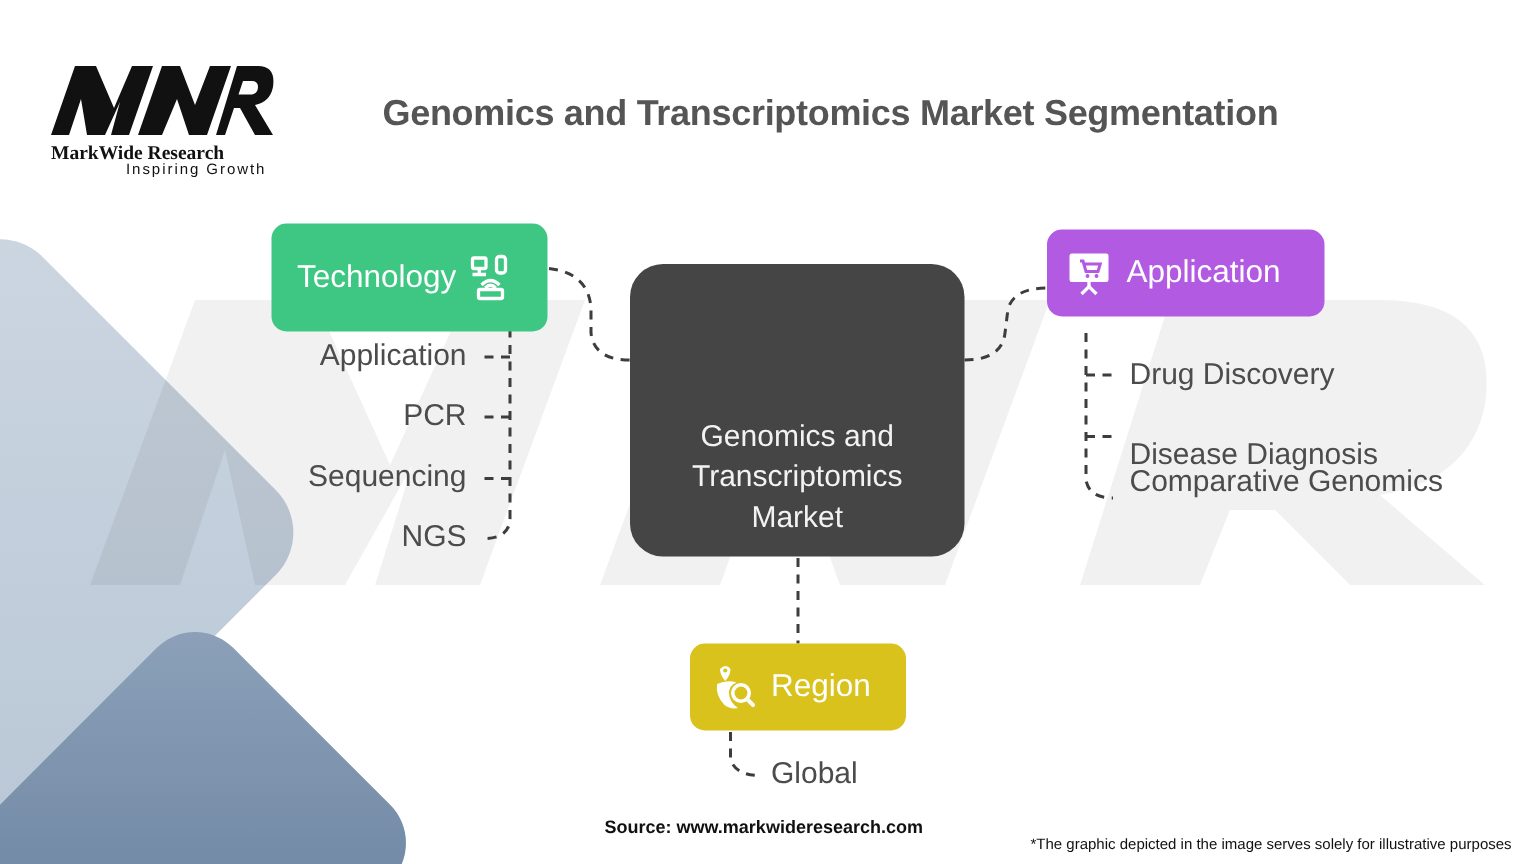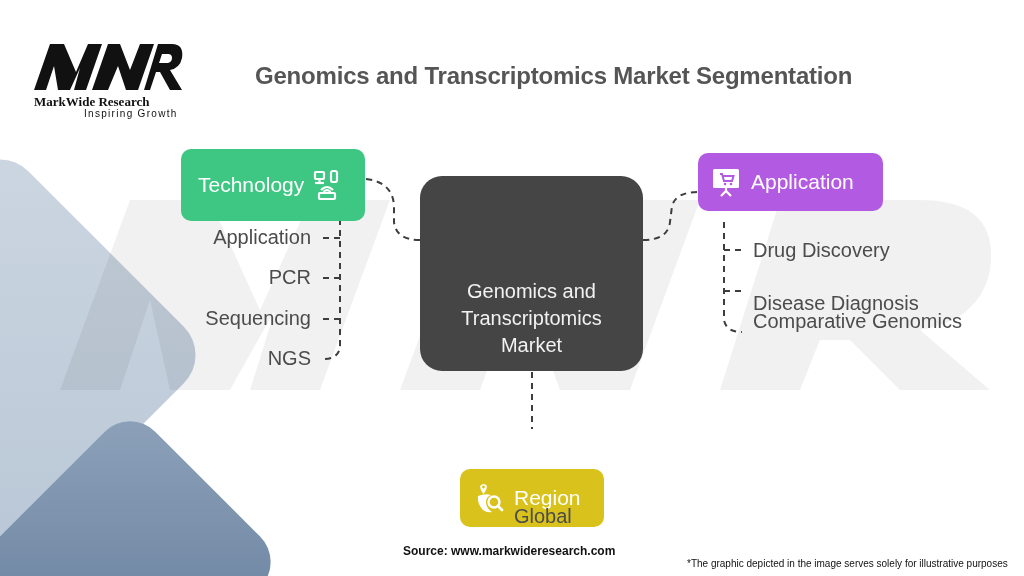--- a/index.html
+++ b/index.html
@@ -32,21 +32,21 @@
     position: absolute; left: 420px; top: 176px; width: 223px; height: 195px;
     background: #454545; border-radius: 22px;
     display: flex; align-items: center; justify-content: center; text-align: center;
     padding-top: 90px;
   }
   .center-node span { color: #f2f2f2; font-size: 20px; line-height: 27px; width: 200px; display: block; }
 
   .cat { position: absolute; border-radius: 10px; color: #fff; display: flex; align-items: center; font-size: 21px; white-space: nowrap; }
   .cat-tech { left: 181px; top: 149px; width: 184px; height: 72px; background: #3ec683; padding-left: 17px; }
   .cat-app  { left: 698px; top: 153px; width: 185px; height: 58px; background: #b35ae3; padding-left: 13px; }
-  .cat-reg  { left: 460px; top: 429px; width: 144px; height: 58px; background: #d9c21c; padding-left: 14px; margin-top: 40px; }
+  .cat-reg  { left: 460px; top: 429px; width: 144px; height: 58px; background: #d9c21c; padding-left: 14px; }
   .cat .icon { display: inline-block; width: 30px; height: 32px; }
   .cat-tech .icon { margin-left: 8px; }
   .cat-app .icon, .cat-reg .icon { margin-right: 10px; }
 
   .item { position: absolute; font-size: 20px; color: #4c4c4c; white-space: nowrap; }
   .item.r { text-align: right; width: 140px; }
 
   .source { position: absolute; left: 403px; top: 544px; font-size: 12px; font-weight: bold; color: #111; white-space: nowrap; }
   .disclaimer { position: absolute; left: 687px; top: 558px; font-size: 10px; color: #111; white-space: nowrap; }
 </style>

